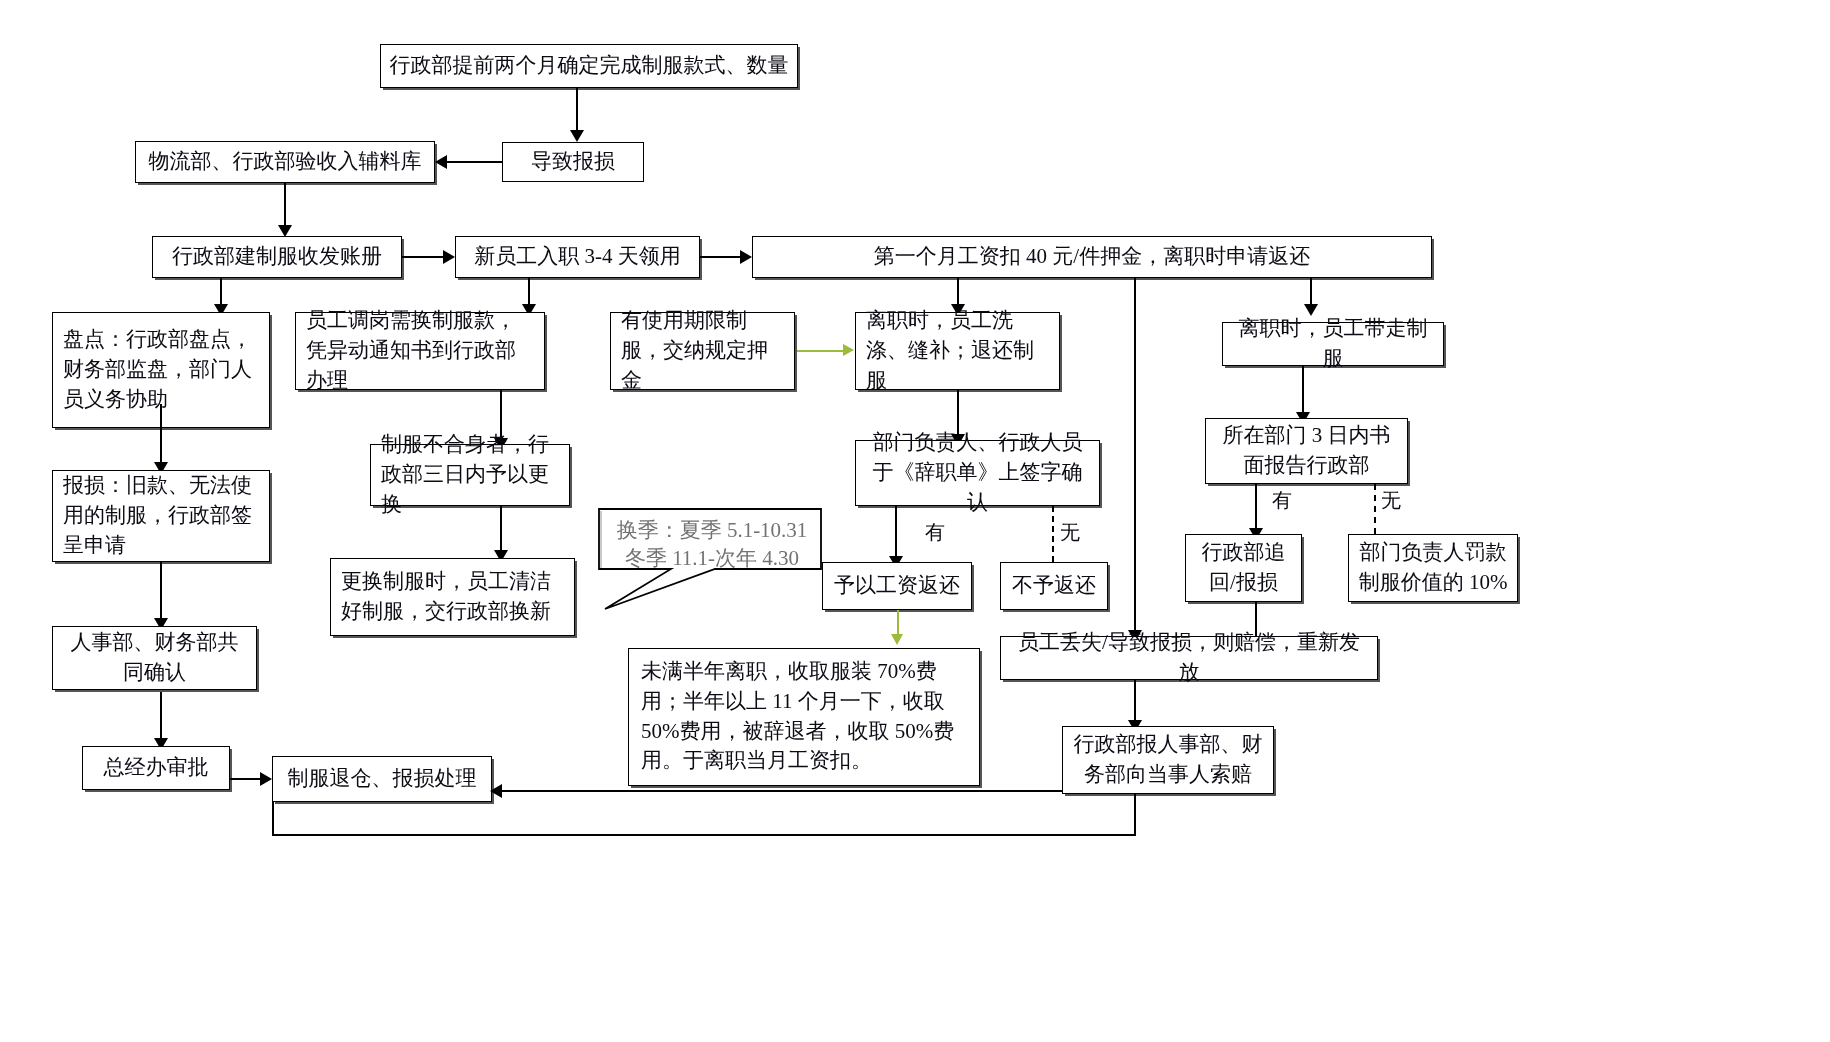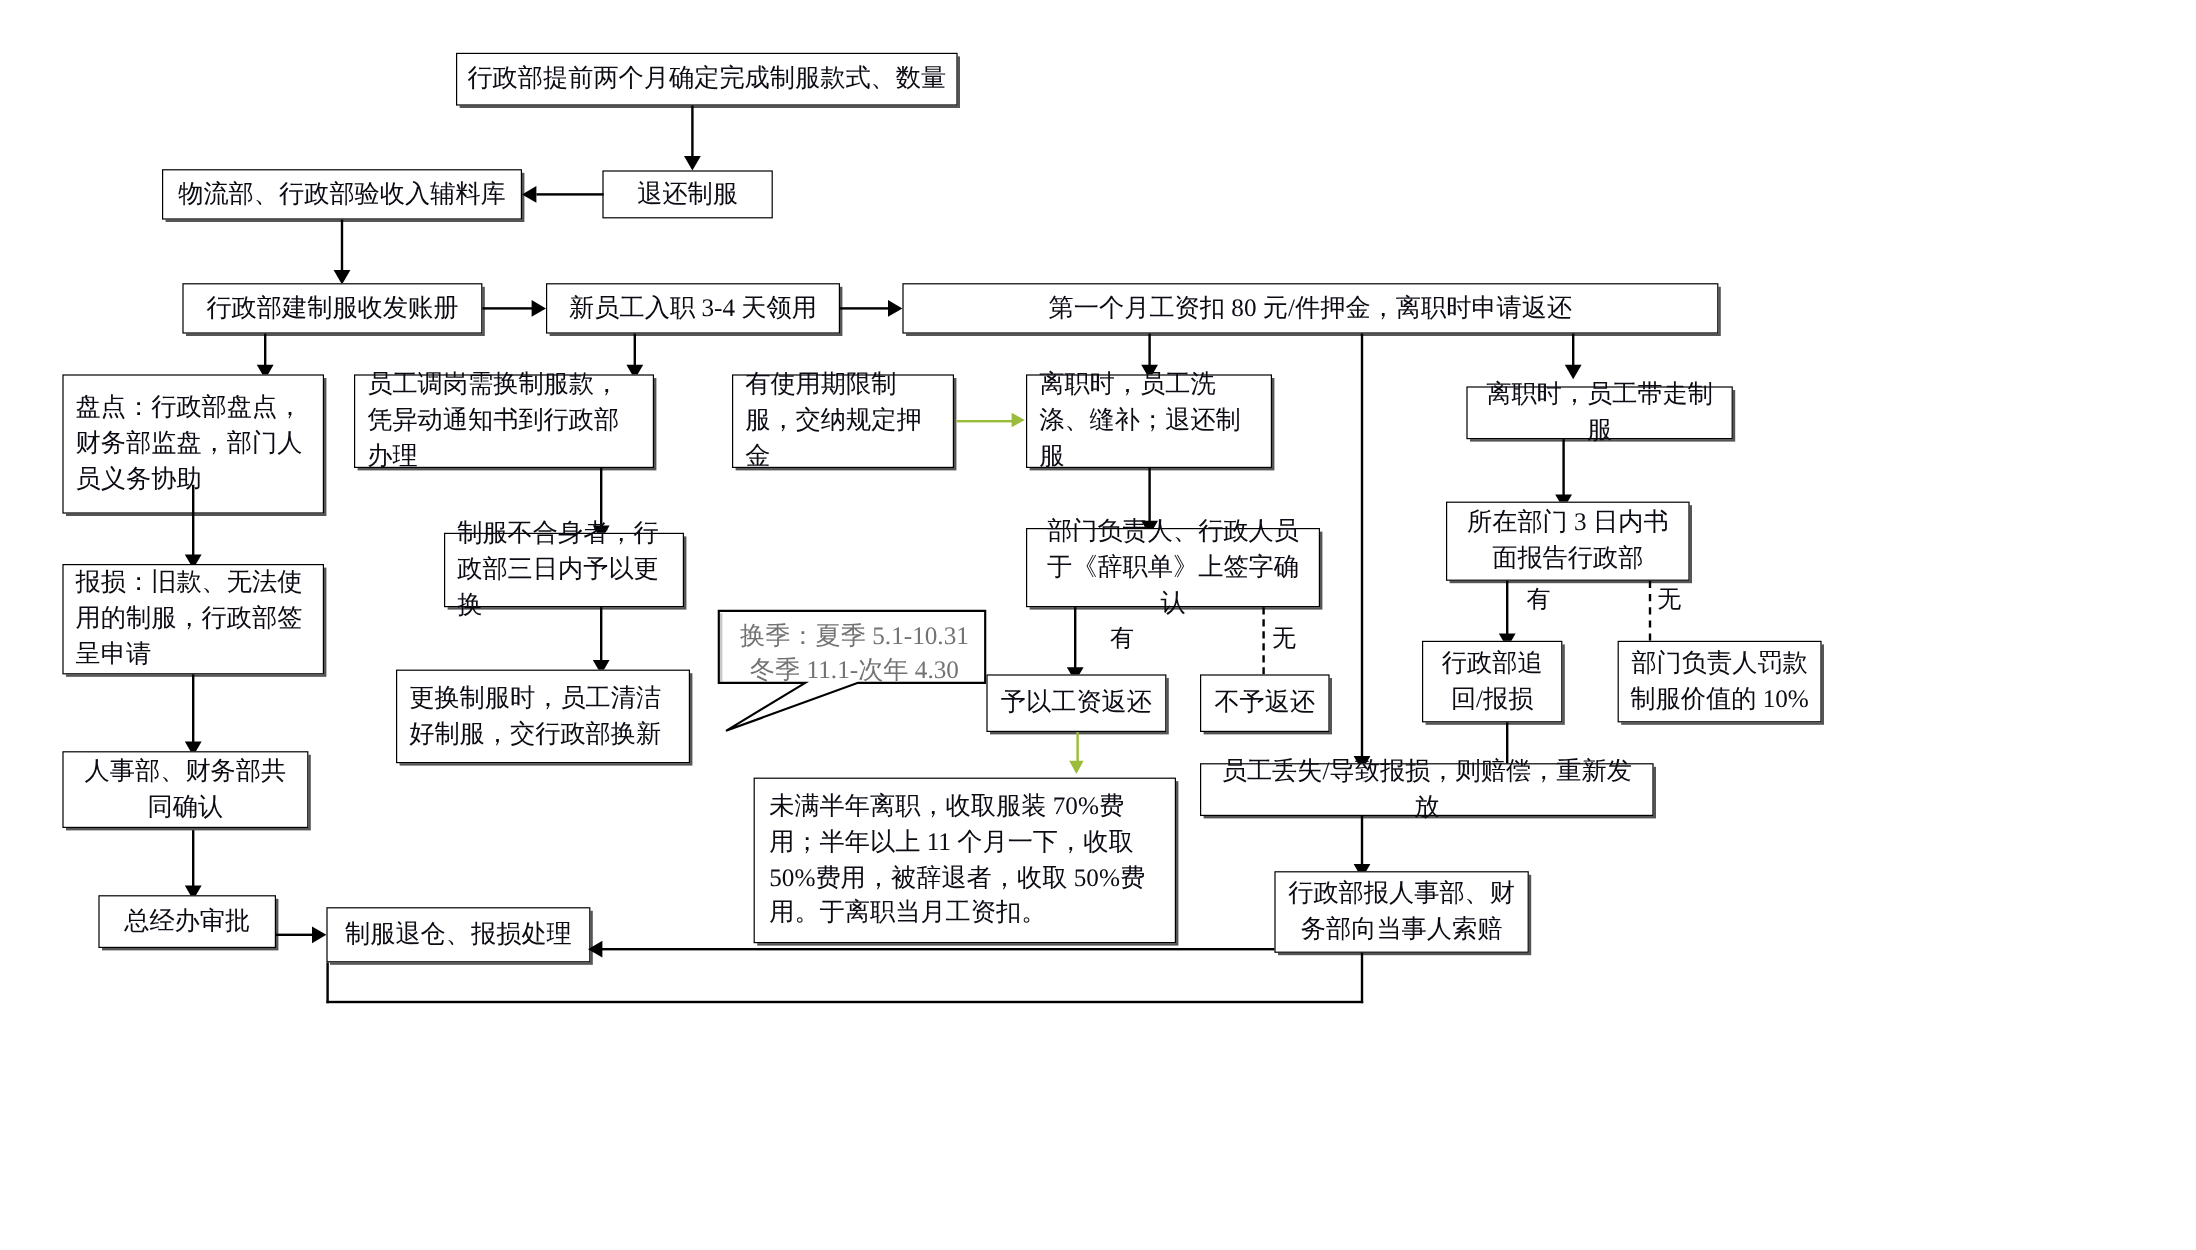--- a/index.html
+++ b/index.html
@@ -33,21 +33,21 @@
 <div id="stage">
 
   <div class="node lead" style="left:380px;top:44px;width:418px;height:44px;">
     <span>行政部提前两个月确定完成制服款式、数量</span>
   </div>
 
   <div class="ln v" style="left:576px;top:88px;height:46px;"></div>
   <div class="arw down" style="left:570px;top:130px;"></div>
 
   <div class="node" style="left:502px;top:142px;width:142px;height:40px;">
-    <span>退还制服</span>
+    <span>导致报损</span>
   </div>
 
   <div class="node lead" style="left:135px;top:141px;width:300px;height:42px;">
     <span>物流部、行政部验收入辅料库</span>
   </div>
 
   <div class="ln h" style="left:447px;top:161px;width:56px;"></div>
   <div class="arw left" style="left:435px;top:155px;"></div>
 
   <div class="ln v" style="left:284px;top:183px;height:46px;"></div>
@@ -55,21 +55,21 @@
 
   <div class="node lead" style="left:152px;top:236px;width:250px;height:42px;">
     <span>行政部建制服收发账册</span>
   </div>
 
   <div class="node lead" style="left:455px;top:236px;width:245px;height:42px;">
     <span>新员工入职 3-4 天领用</span>
   </div>
 
   <div class="node lead" style="left:752px;top:236px;width:680px;height:42px;">
-    <span>第一个月工资扣 80 元/件押金，离职时申请返还</span>
+    <span>第一个月工资扣 40 元/件押金，离职时申请返还</span>
   </div>
 
   <div class="ln h" style="left:402px;top:256px;width:42px;"></div>
   <div class="arw right" style="left:443px;top:250px;"></div>
 
   <div class="ln h" style="left:700px;top:256px;width:41px;"></div>
   <div class="arw right" style="left:740px;top:250px;"></div>
 
   <div class="ln v" style="left:220px;top:278px;height:30px;"></div>
   <div class="arw down" style="left:214px;top:304px;"></div>

